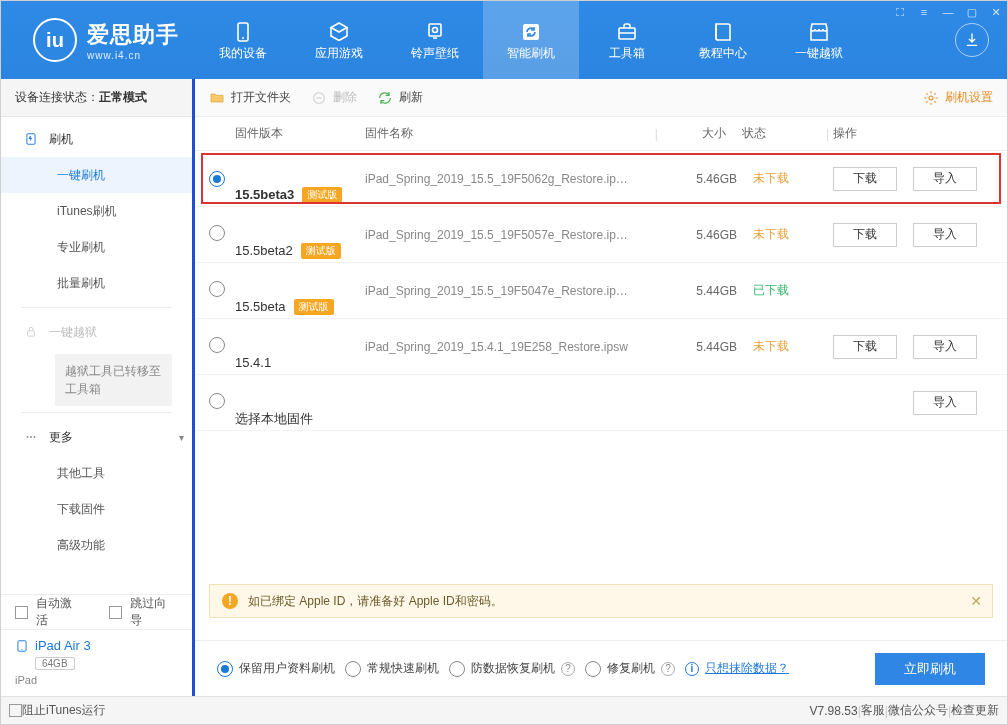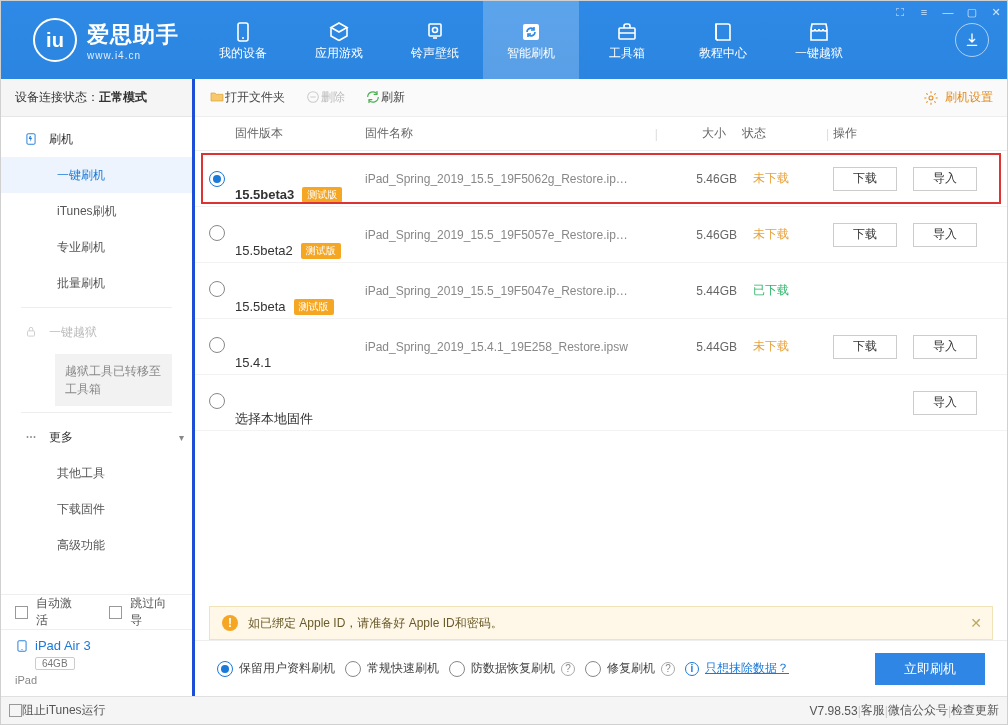--- a/index.html
+++ b/index.html
@@ -46,21 +46,21 @@
 .checkbox { width: 13px; height: 13px; border: 1px solid #999; display: inline-block; }
 .device-card { padding: 8px 14px 10px; border-top: 1px solid #eee; }
 .device-name { color: #1b79d8; font-size: 13px; display: flex; align-items: center; gap: 6px; }
 .device-name .dev-icon { width: 14px; height: 14px; }
 .device-cap { display: inline-block; margin-top: 4px; padding: 0 6px; border: 1px solid #ccc; border-radius: 2px; font-size: 10px; color: #777; margin-left: 20px; }
 .device-type { margin-top: 4px; color: #888; font-size: 11px; margin-left: 0; }
 
 
 .content { flex: 1; display: flex; flex-direction: column; }
 .toolbar { height: 38px; background: #fafafa; border-bottom: 1px solid #eee; display: flex; align-items: center; padding: 0 14px; gap: 20px; }
-.tool-btn { display: flex; align-items: flex-start; cursor: pointer; color: #444; }
+.tool-btn { display: flex; align-items: flex-end; gap: 6px; cursor: pointer; color: #444; }
 .tool-btn.disabled { color: #bbb; cursor: default; }
 .tool-ic { width: 16px; height: 16px; display: inline-flex; align-items: center; justify-content: center; }
 .toolbar .spacer { flex: 1; }
 .settings-btn { color: #e08b1e; display: flex; align-items: center; gap: 6px; cursor: pointer; }
 
 .table-head { height: 34px; display: flex; align-items: center; padding: 0 14px; color: #666; border-bottom: 1px solid #eee; }
 .col-sel { width: 26px; }
 .col-ver { width: 130px; }
 .col-fname { flex: 1; }
 .col-size { width: 80px; text-align: right; padding-right: 16px; }
@@ -81,21 +81,21 @@
 .fname { color: #888; font-size: 12px; overflow: hidden; text-overflow: ellipsis; white-space: nowrap; }
 .fsize { color: #666; }
 .fstatus.not { color: #e8a13a; }
 .fstatus.done { color: #2fb56a; }
 .ops { display: flex; gap: 16px; }
 .btn { width: 64px; height: 24px; border: 1px solid #ccc; background: #fff; font-size: 12px; cursor: pointer; color: #333; }
 
 .notice-bar { margin: 8px 14px 0; background: #fff8e8; border: 1px solid #f1e3b8; height: 34px; display: flex; align-items: center; padding: 0 12px; gap: 10px; color: #6b5b2a; position: relative; }
 .notice-close { position: absolute; right: 10px; top: 50%; transform: translateY(-50%); color: #bda85f; cursor: pointer; font-size: 14px; }
 
-.option-bar { height: 56px; display: flex; align-items: center; padding: 0 22px; gap: 10px; border-top: 1px solid #eee; margin-top: 0; }
+.option-bar { height: 56px; display: flex; align-items: center; padding: 0 22px; gap: 10px; border-top: 1px solid #eee; margin-top: 22px; }
 .opt { display: flex; align-items: center; gap: 6px; cursor: pointer; color: #444; font-size: 12px; }
 .help { width: 14px; height: 14px; border: 1px solid #aaa; border-radius: 50%; display: inline-flex; align-items: center; justify-content: center; font-size: 10px; color: #888; }
 .info-ic { width: 14px; height: 14px; border: 1.5px solid #1b79d8; border-radius: 50%; display: inline-flex; align-items: center; justify-content: center; color: #1b79d8; font-size: 10px; font-weight: bold; }
 .link { color: #1b79d8; text-decoration: underline; cursor: pointer; }
 .primary-btn { margin-left: auto; width: 110px; height: 32px; background: #2f86e4; color: #fff; border: none; font-size: 13px; cursor: pointer; }
 
 
 .footer { height: 28px; background: #f5f5f5; border-top: 1px solid #e0e0e0; display: flex; align-items: center; padding: 0 8px; font-size: 12px; color: #555; gap: 0; }
 .footer .spacer { flex: 1; }
 .footer .fsep { color: #ccc; }

